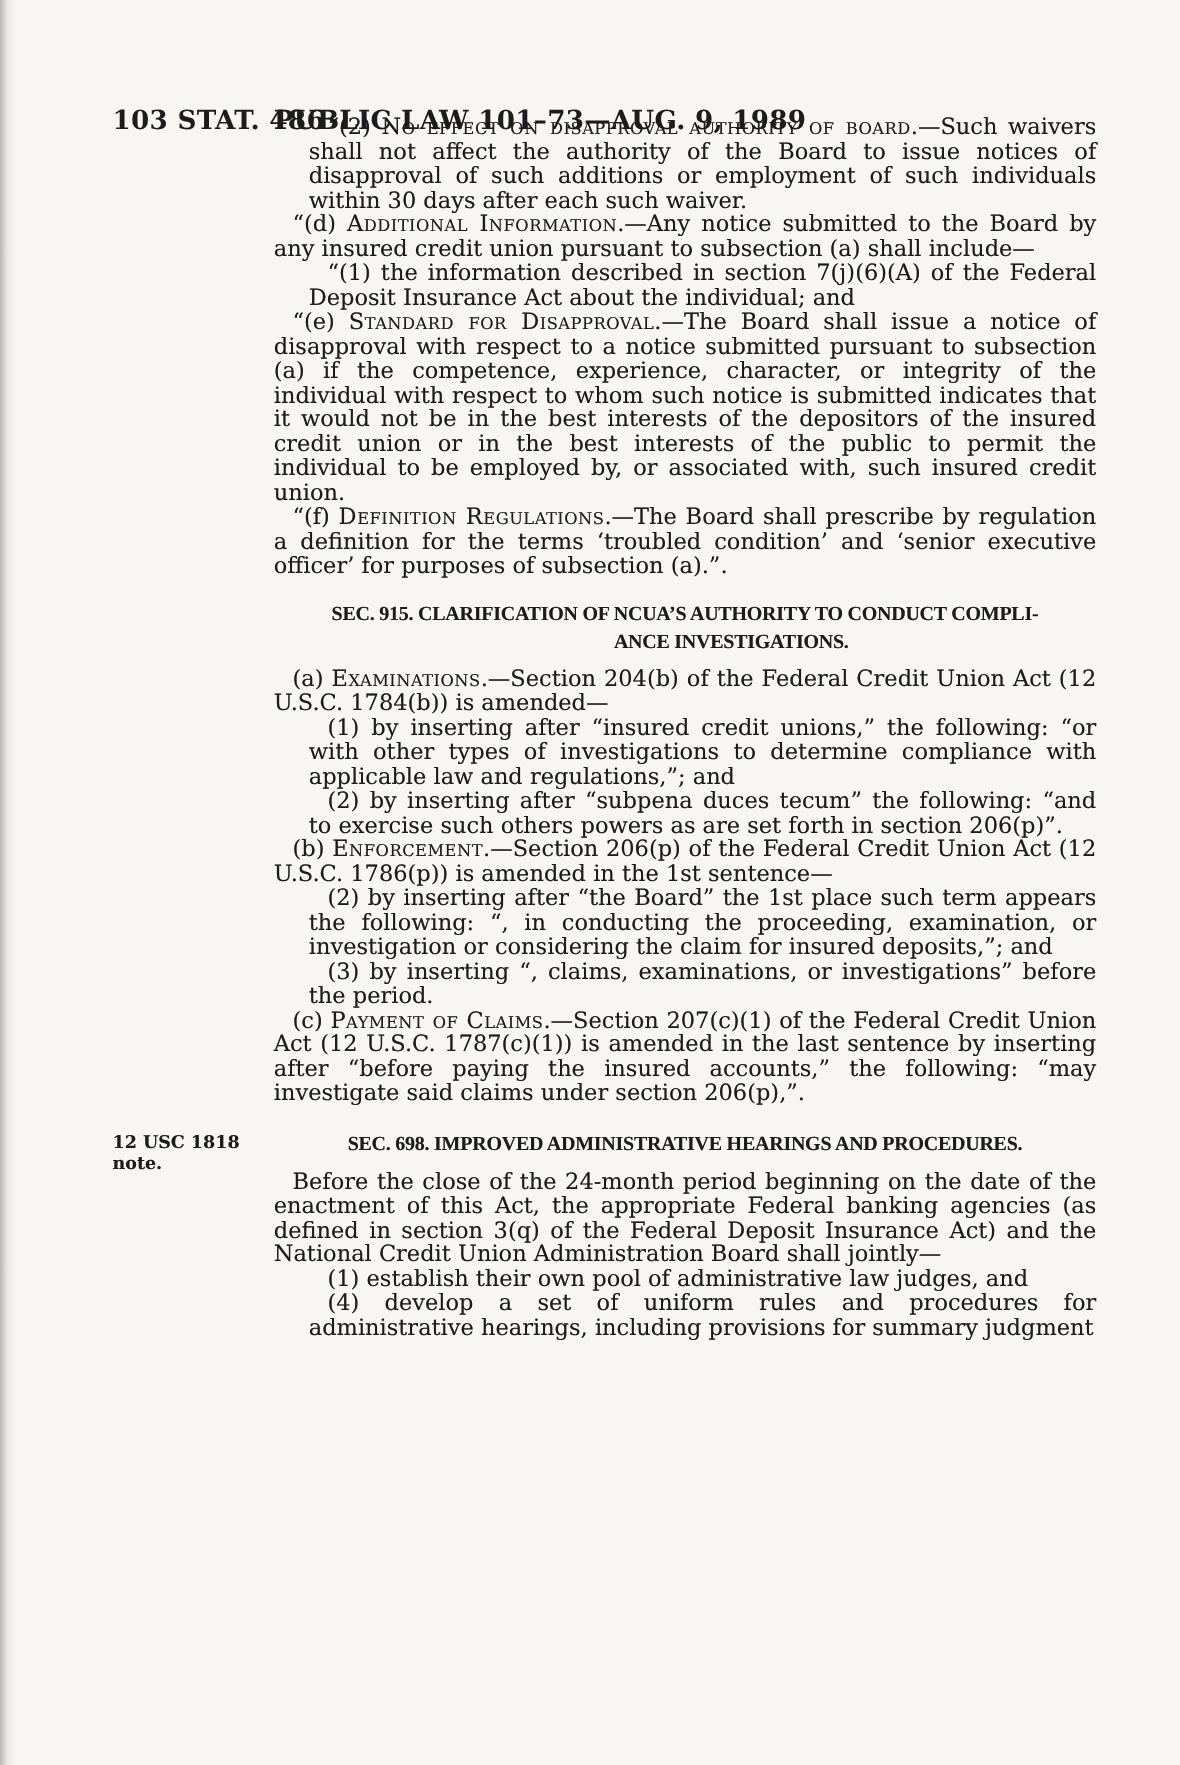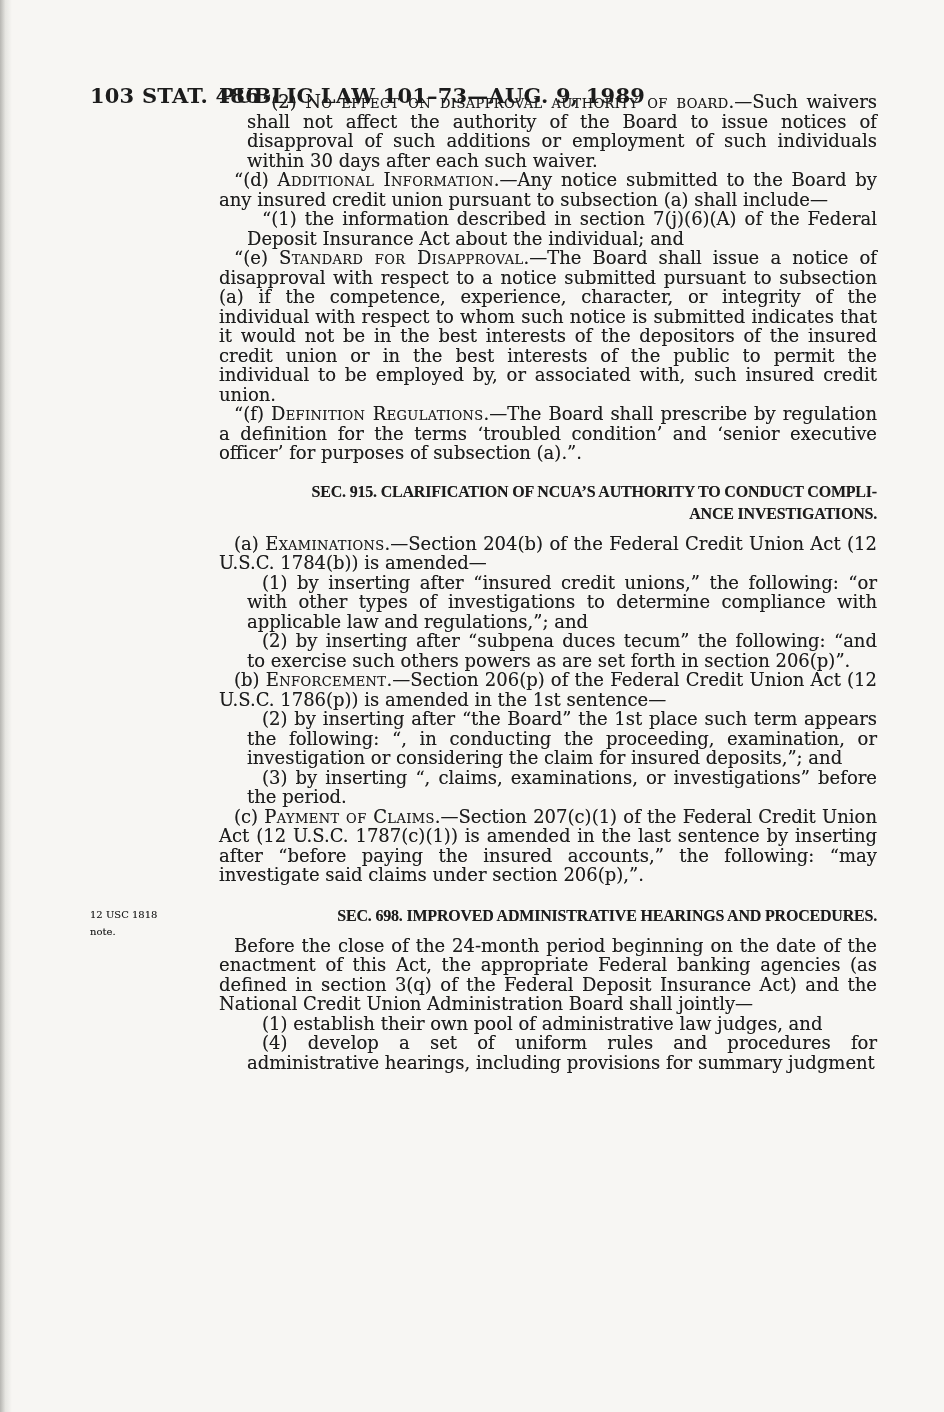--- a/index.html
+++ b/index.html
@@ -54,40 +54,40 @@
   .par { margin: 0; }
   .lv1 { text-indent: 15px; }
   .lv2 { margin-left: 28px; text-indent: 15px; }
   .sc { font-variant: small-caps; letter-spacing: 0.4px; }
   .sec-heading {
     font-family: "Liberation Serif", serif;
     font-weight: bold;
     font-size: 16px;
     line-height: 22px;
     letter-spacing: -0.2px;
-    text-align: right;
+    text-align: center;
     text-indent: 0;
     margin: 18px 0 9px 0;
   }
   .hang {
     padding-left: 74px;
     text-indent: -74px;
   }
   .sec916-wrap {
     position: relative;
     margin: 20px 0 9px 0;
   }
   .sec916-wrap .sec-heading { margin: 0; }
   .margin-note {
     position: absolute;
     left: -129px; top: 1px;
     width: 122px;
     font-family: "DejaVu Serif", serif;
-    font-weight: normal;
-    font-size: 10px;
+    font-weight: bold;
+    font-size: 14px;
     line-height: 17px;
     letter-spacing: 0;
     text-align: left;
     text-indent: 0;
     text-shadow: 0 0 0.3px rgba(20,20,20,0.4);
   }
 </style>
 </head>
 <body>
 

